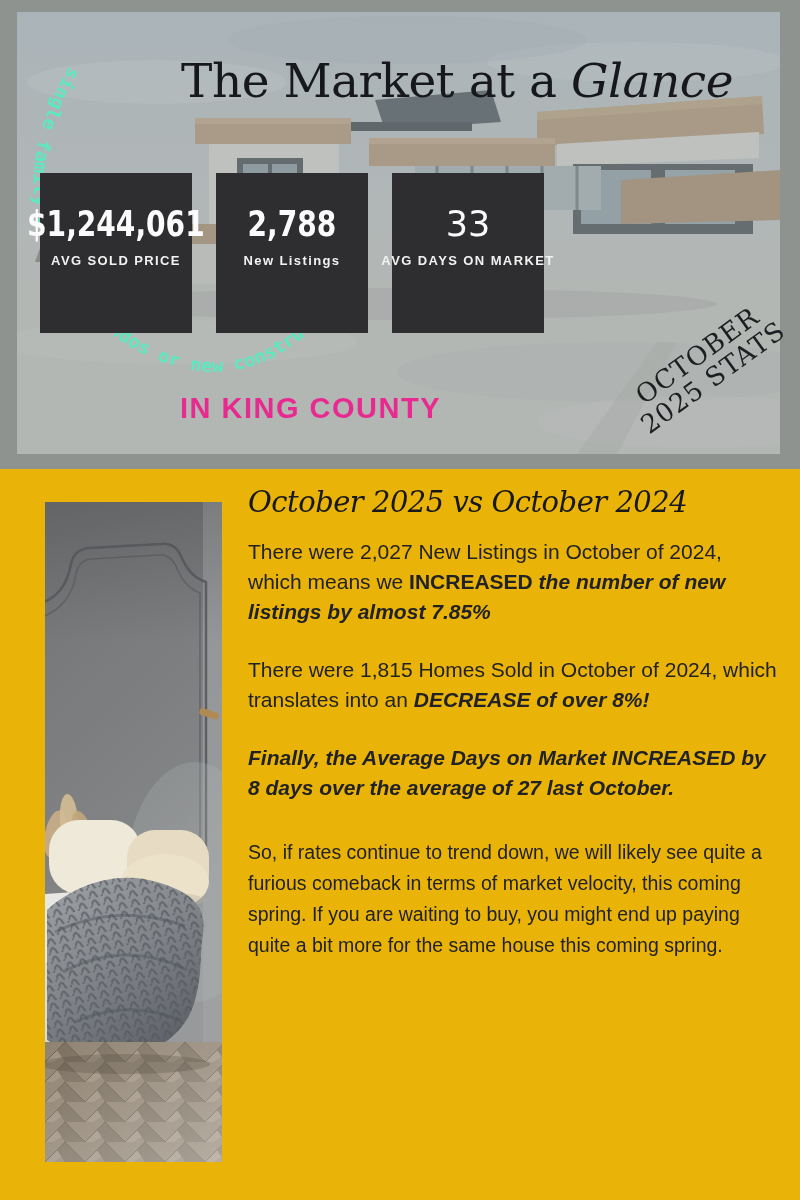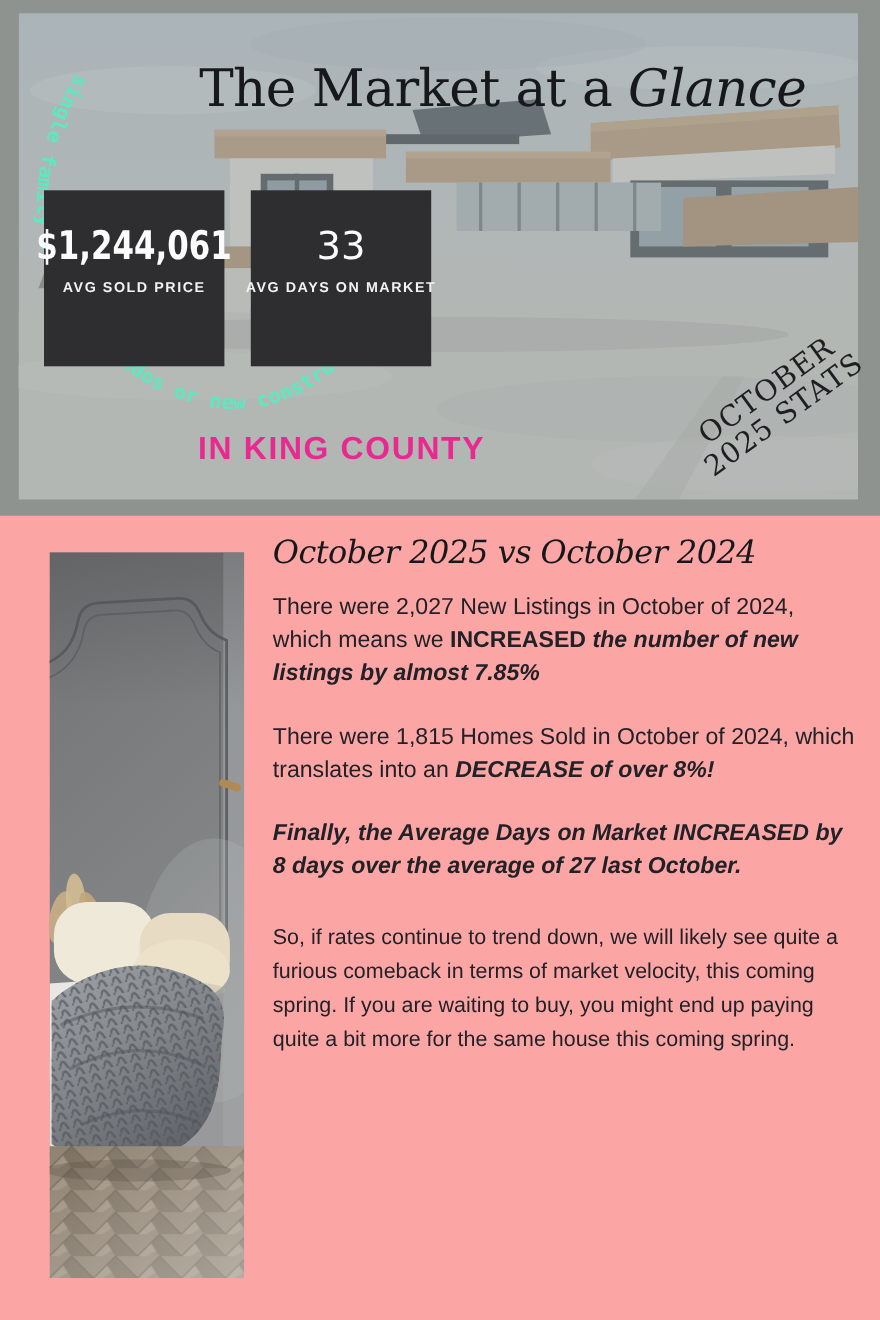--- a/index.html
+++ b/index.html
@@ -10,37 +10,37 @@
   .hero{position:absolute;top:0;left:0;width:800px;height:469px;background:#8e938f;}
   .hero-photo,.curve-svg{position:absolute;top:12px;left:17px;width:763px;height:442px;}
   .curve-svg{pointer-events:none;}
   .hero-title{position:absolute;top:22px;left:0;width:100%;text-align:center;
               transform:translateX(57px);
               font-family:"DejaVu Serif",serif;font-size:47px;font-weight:400;
               color:#17181b;letter-spacing:-0.5px;white-space:nowrap;}
   .hero-title em{font-style:italic;}
 
   .stats-row{position:absolute;left:40px;top:173px;display:flex;gap:24px;}
-  .stat-box{width:164px;height:160px;background:#2e2d2f;box-sizing:border-box;
+  .stat-box{width:152px;height:160px;background:#2e2d2f;box-sizing:border-box;
             display:flex;flex-direction:column;align-items:center;justify-content:center;
             padding-bottom:32px;}
   .stat-value{font-family:"DejaVu Sans",sans-serif;font-size:35px;color:#fbfbfb;line-height:1;}
   .stat-box.condensed .stat-value{font-weight:700;font-size:36px;transform:scaleX(0.78);}
   .stat-label{margin-top:11px;font-weight:700;font-size:13px;letter-spacing:1.4px;
               color:#f2f2f2;white-space:nowrap;}
 
   .location{position:absolute;left:180px;top:392px;font-weight:700;font-size:29px;
             letter-spacing:1.5px;color:#e82990;white-space:nowrap;}
 
   .stamp{position:absolute;left:612px;top:340px;width:186px;transform:rotate(-36deg);
          text-align:center;font-family:"DejaVu Serif",serif;font-size:26px;
          line-height:1.02;letter-spacing:1px;color:#1d1e21;}
 
   
-  .footer{position:absolute;top:469px;left:0;width:800px;height:731px;background:#fca5a5;}
+  .footer{position:absolute;top:469px;left:0;width:800px;height:731px;background:#eab308;}
   .bedroom{position:absolute;left:45px;top:33px;width:177px;height:660px;}
   .column{position:absolute;left:248px;top:16px;width:532px;}
   .column h2{margin:0 0 18px 0;font-family:"DejaVu Serif",serif;font-style:italic;
              font-weight:500;font-size:29px;color:#17181b;letter-spacing:-0.5px;}
   .para{margin:0 0 28px 0;font-size:21px;line-height:1.43;color:#212227;}
   .para-small{font-size:19.5px;line-height:1.58;margin-top:34px;}
   .seg-normal{font-weight:400;}
   .seg-bold{font-weight:700;}
   .seg-bold-italic{font-weight:700;font-style:italic;}
 </style>
@@ -117,20 +117,24 @@
         <textPath href="#curvePath" xlink:href="#curvePath" textLength="580" lengthAdjust="spacingAndGlyphs">single family homes —no condos or new construction!</textPath>
       </text>
     </svg>
 
     <h1 class="hero-title"><span>The Market at a </span><em>Glance</em></h1>
 
     <div class="stats-row">
       <div class="stat-box condensed">
         <div class="stat-value">$1,244,061</div>
         <div class="stat-label">AVG SOLD PRICE</div>
+      </div>
+      <div class="stat-box condensed">
+        <div class="stat-value">2,788</div>
+        <div class="stat-label">New Listings</div>
       </div>
       <div class="stat-box">
         <div class="stat-value">33</div>
         <div class="stat-label">AVG DAYS ON MARKET</div>
       </div>
     </div>
 
     <div class="location">IN KING COUNTY</div>
 
     <div class="stamp">

